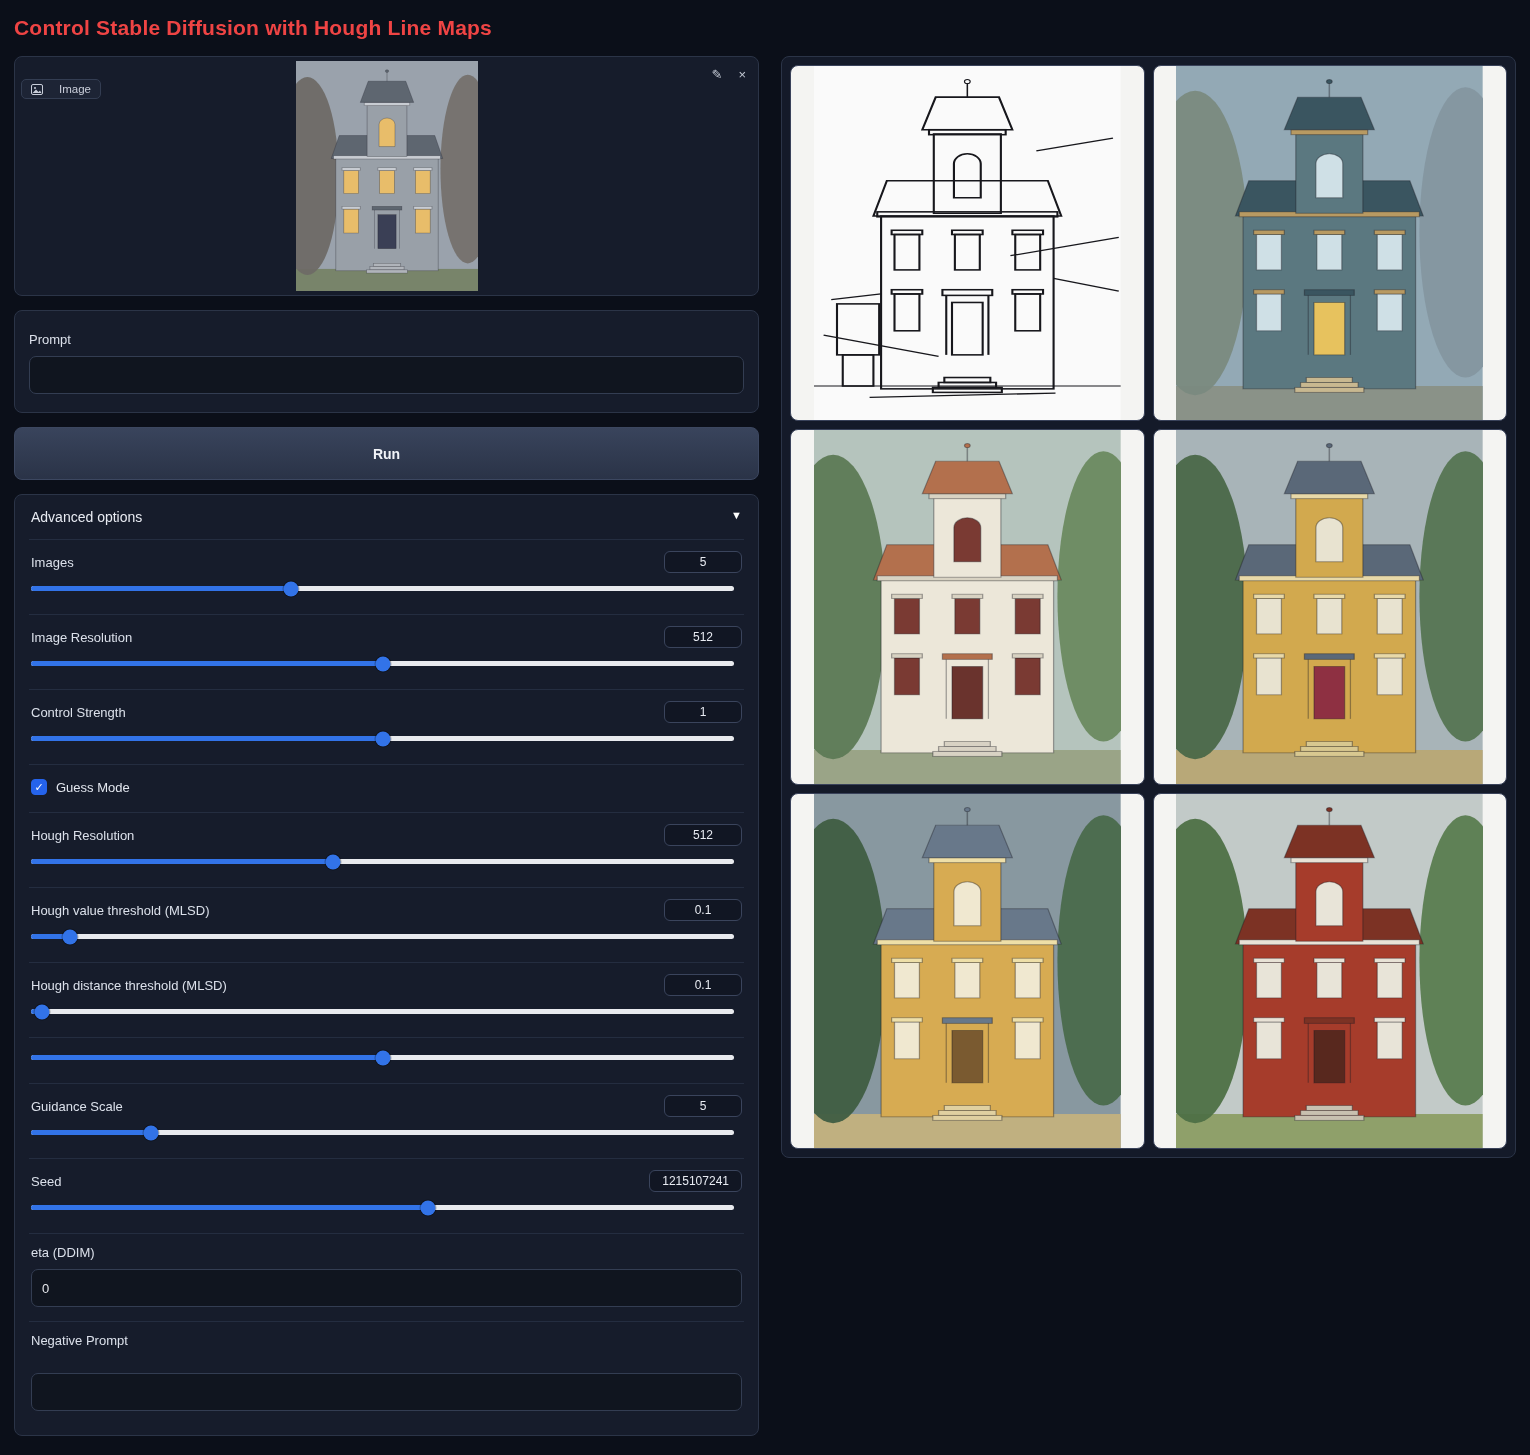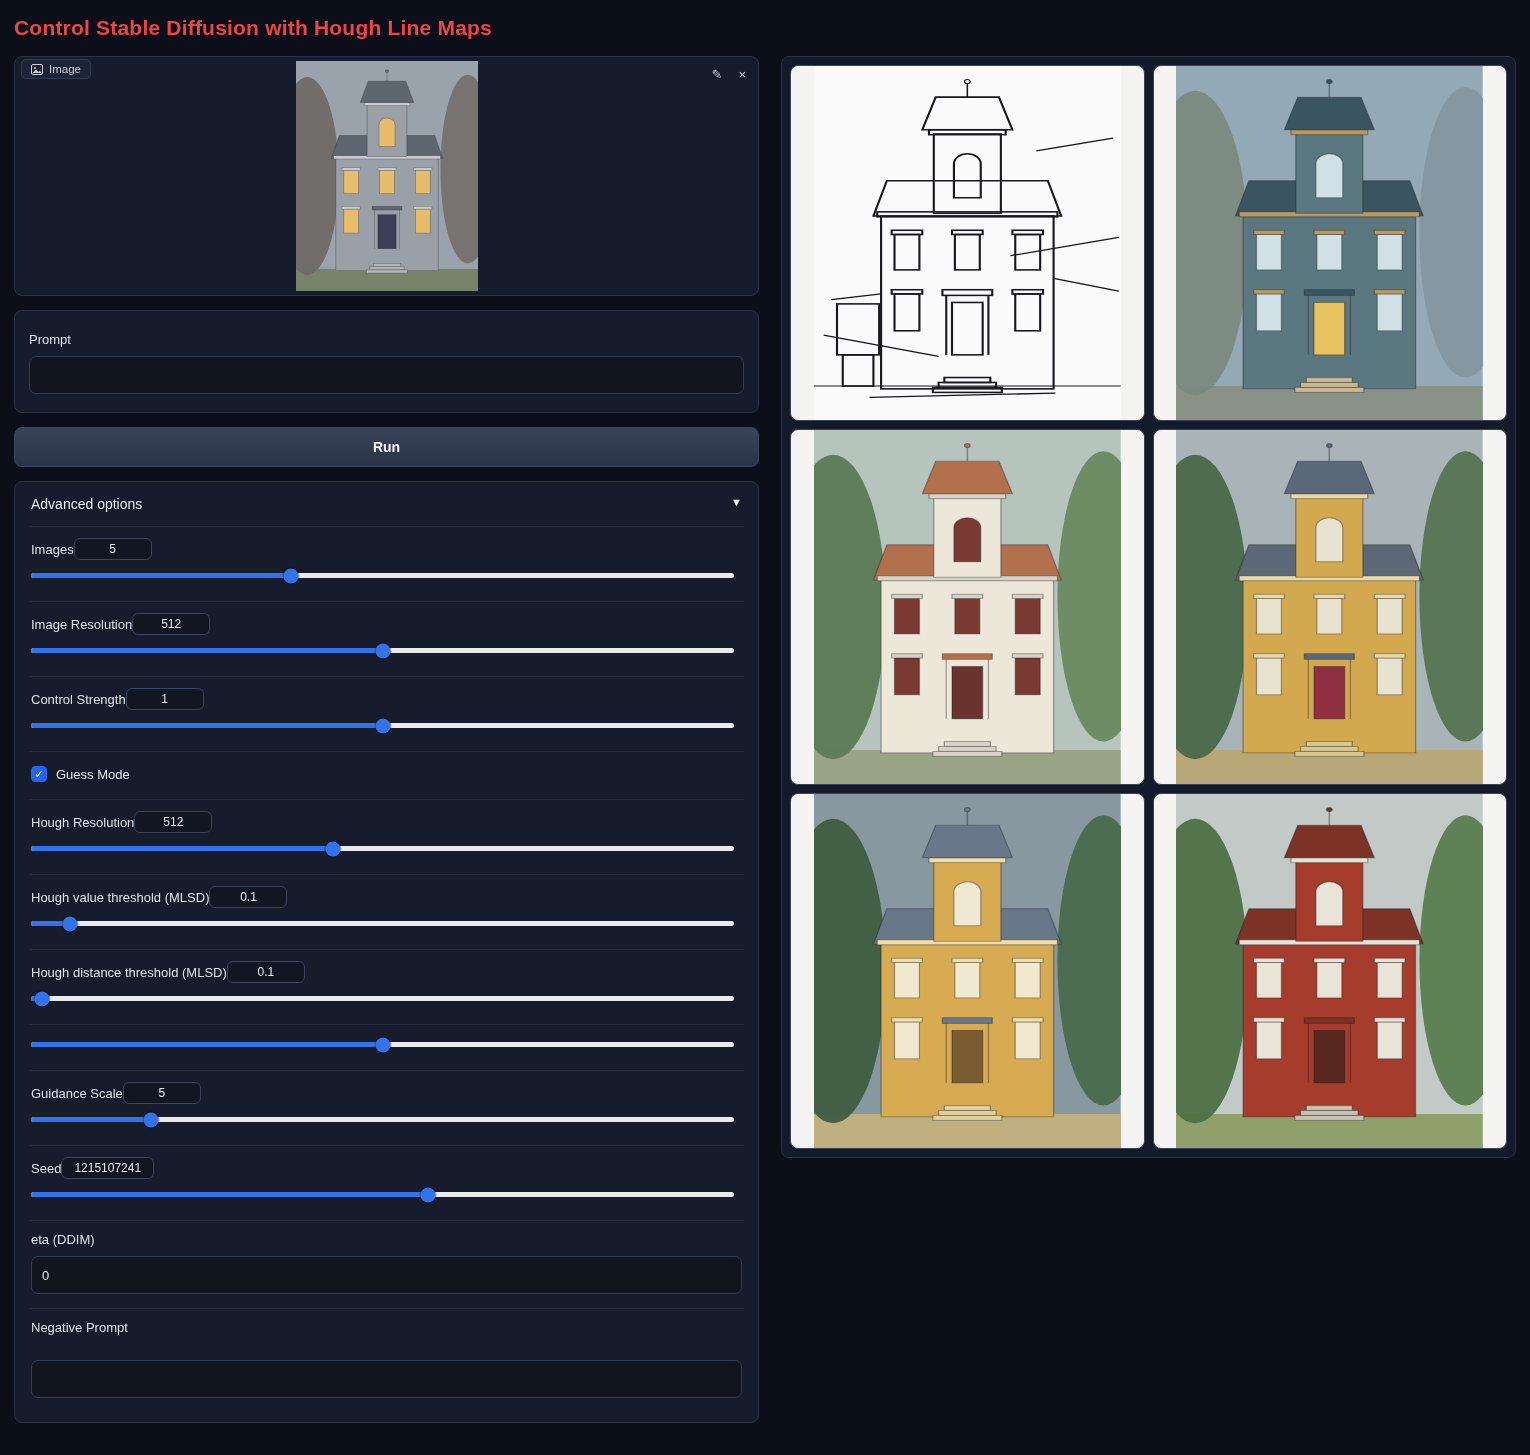--- a/index.html
+++ b/index.html
@@ -6,45 +6,45 @@
   html,body{width:1530px;height:1455px;overflow:hidden;background:#0b0f19;
     font-family:"Liberation Sans",sans-serif;color:#e5e7eb}
   .app{padding:10px 14px}
   h1{font-size:21px;font-weight:700;margin:6px 0 16px;color:#ef4444;letter-spacing:.2px}
   .main{display:flex;gap:22px;align-items:flex-start}
   .col-left{width:745px;display:flex;flex-direction:column;gap:14px;flex:0 0 auto}
   .panel{background:#161c2b;border:1px solid #2b3447;border-radius:8px}
 
   
   .image-panel{height:240px;position:relative;padding:4px}
-  .img-tab{position:absolute;top:2px;left:6px;display:flex;align-items:center;gap:6px;
+  .img-tab{position:absolute;top:22px;left:6px;display:flex;align-items:center;gap:16px;
     background:#1d2435;border:1px solid #333d52;border-radius:5px;padding:3px 9px;
     font-size:11.5px;color:#c9ceda;z-index:2}
   .img-actions{position:absolute;top:8px;right:10px;display:flex;gap:12px;z-index:2}
   .icon-btn{background:none;border:none;color:#c3c9d4;font-size:13px;cursor:pointer;padding:2px;font-family:inherit}
   .img-preview{height:230px;width:182px;margin:0 auto;overflow:hidden}
   .img-preview svg{width:100%;height:100%;display:block}
 
   
   .prompt-panel{padding:21px 14px 18px}
   .field-label{display:block;font-size:13px;color:#dbe0ea;margin-bottom:9px}
   .text-input{width:100%;height:38px;background:#10151f;border:1px solid #333d52;border-radius:7px;
     color:#e5e7eb;font-size:13px;padding:0 10px;font-family:inherit;outline:none}
 
-  .run-btn{height:40px;border-radius:8px;border:1px solid #3c4760;
+  .run-btn{height:53px;border-radius:8px;border:1px solid #3c4760;
     background:linear-gradient(180deg,#39445c,#2a3347);color:#f1f3f8;font-size:14px;
     font-weight:700;cursor:pointer;font-family:inherit}
 
   
   .adv-panel{padding:0 14px 10px}
   .adv-head{display:flex;justify-content:space-between;padding:14px 2px;
     font-size:14px;color:#e8ebf2;cursor:pointer}
   .caret{font-size:11px;color:#fff}
   .ctrl-row{padding:11px 2px 14px;border-top:1px solid #242d40}
-  .ctrl-head{display:flex;justify-content:flex-start;align-items:center;margin-bottom:13px}
+  .ctrl-head{display:flex;justify-content:space-between;align-items:center;margin-bottom:13px}
   .ctrl-label{font-size:13px;color:#dbe0ea}
   .valbox{min-width:78px;text-align:center;font-size:12px;padding:3px 12px;
     border:1px solid #3a445c;border-radius:6px;background:rgba(10,14,24,.4);
     color:#e8ebf2;cursor:pointer;display:inline-block}
   .track{position:relative;height:5px;background:#e8eaee;border-radius:3px;margin:6px 8px 9px 0;cursor:pointer}
   .fill{position:absolute;left:0;top:0;height:100%;background:#3273e8;border-radius:3px}
   .knob{position:absolute;top:50%;width:15px;height:15px;background:#3273e8;border-radius:50%;
     transform:translate(-50%,-50%);cursor:grab;box-shadow:0 0 0 1px rgba(0,0,0,.3)}
   .chk{display:flex;align-items:center;gap:9px;cursor:pointer;padding:3px 0}
   .chk-box{width:16px;height:16px;border-radius:4px;background:#10151f;border:1px solid #3a445c;

